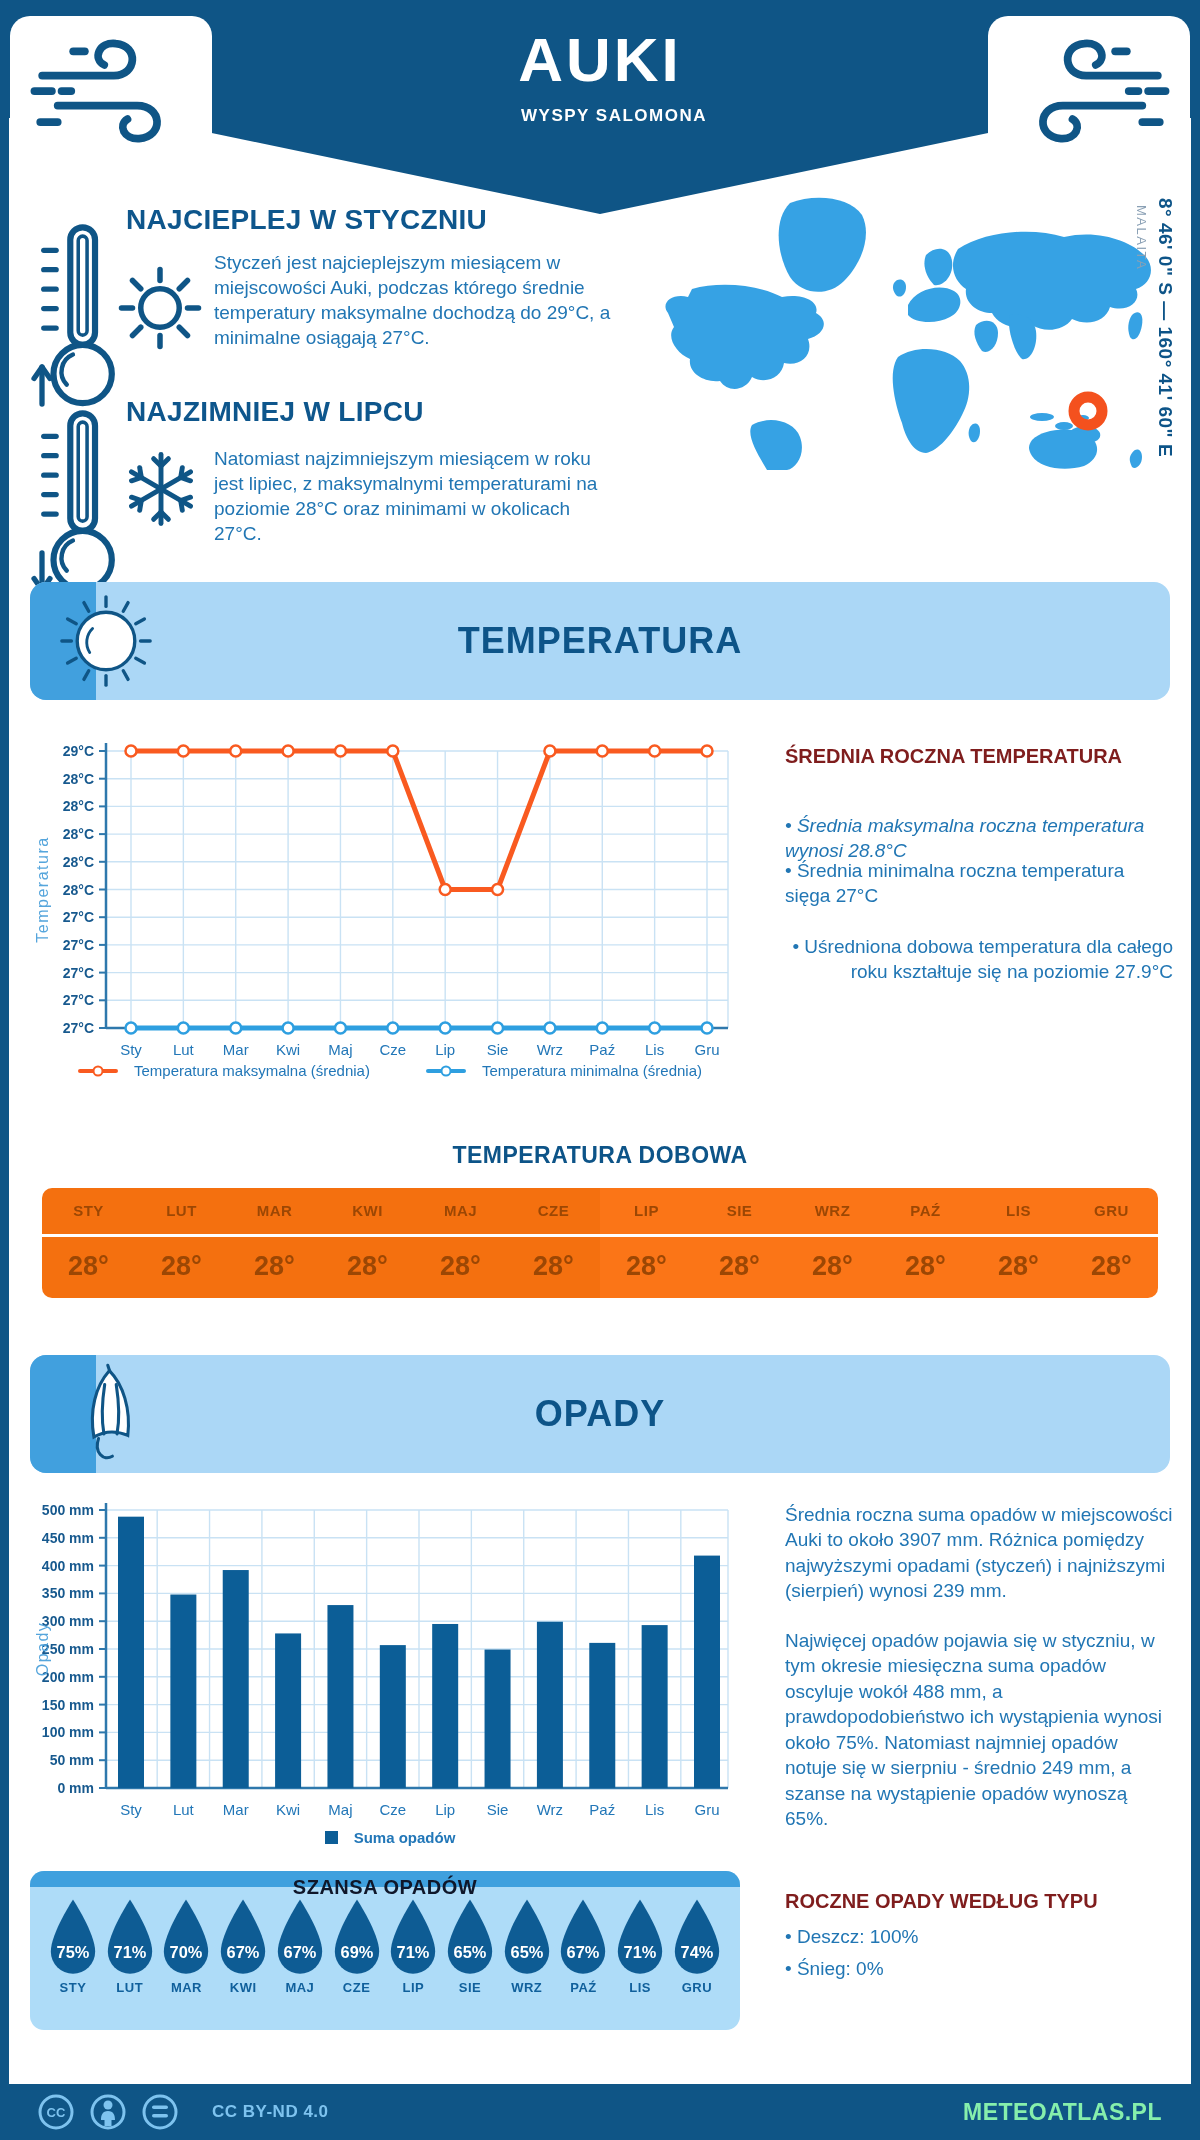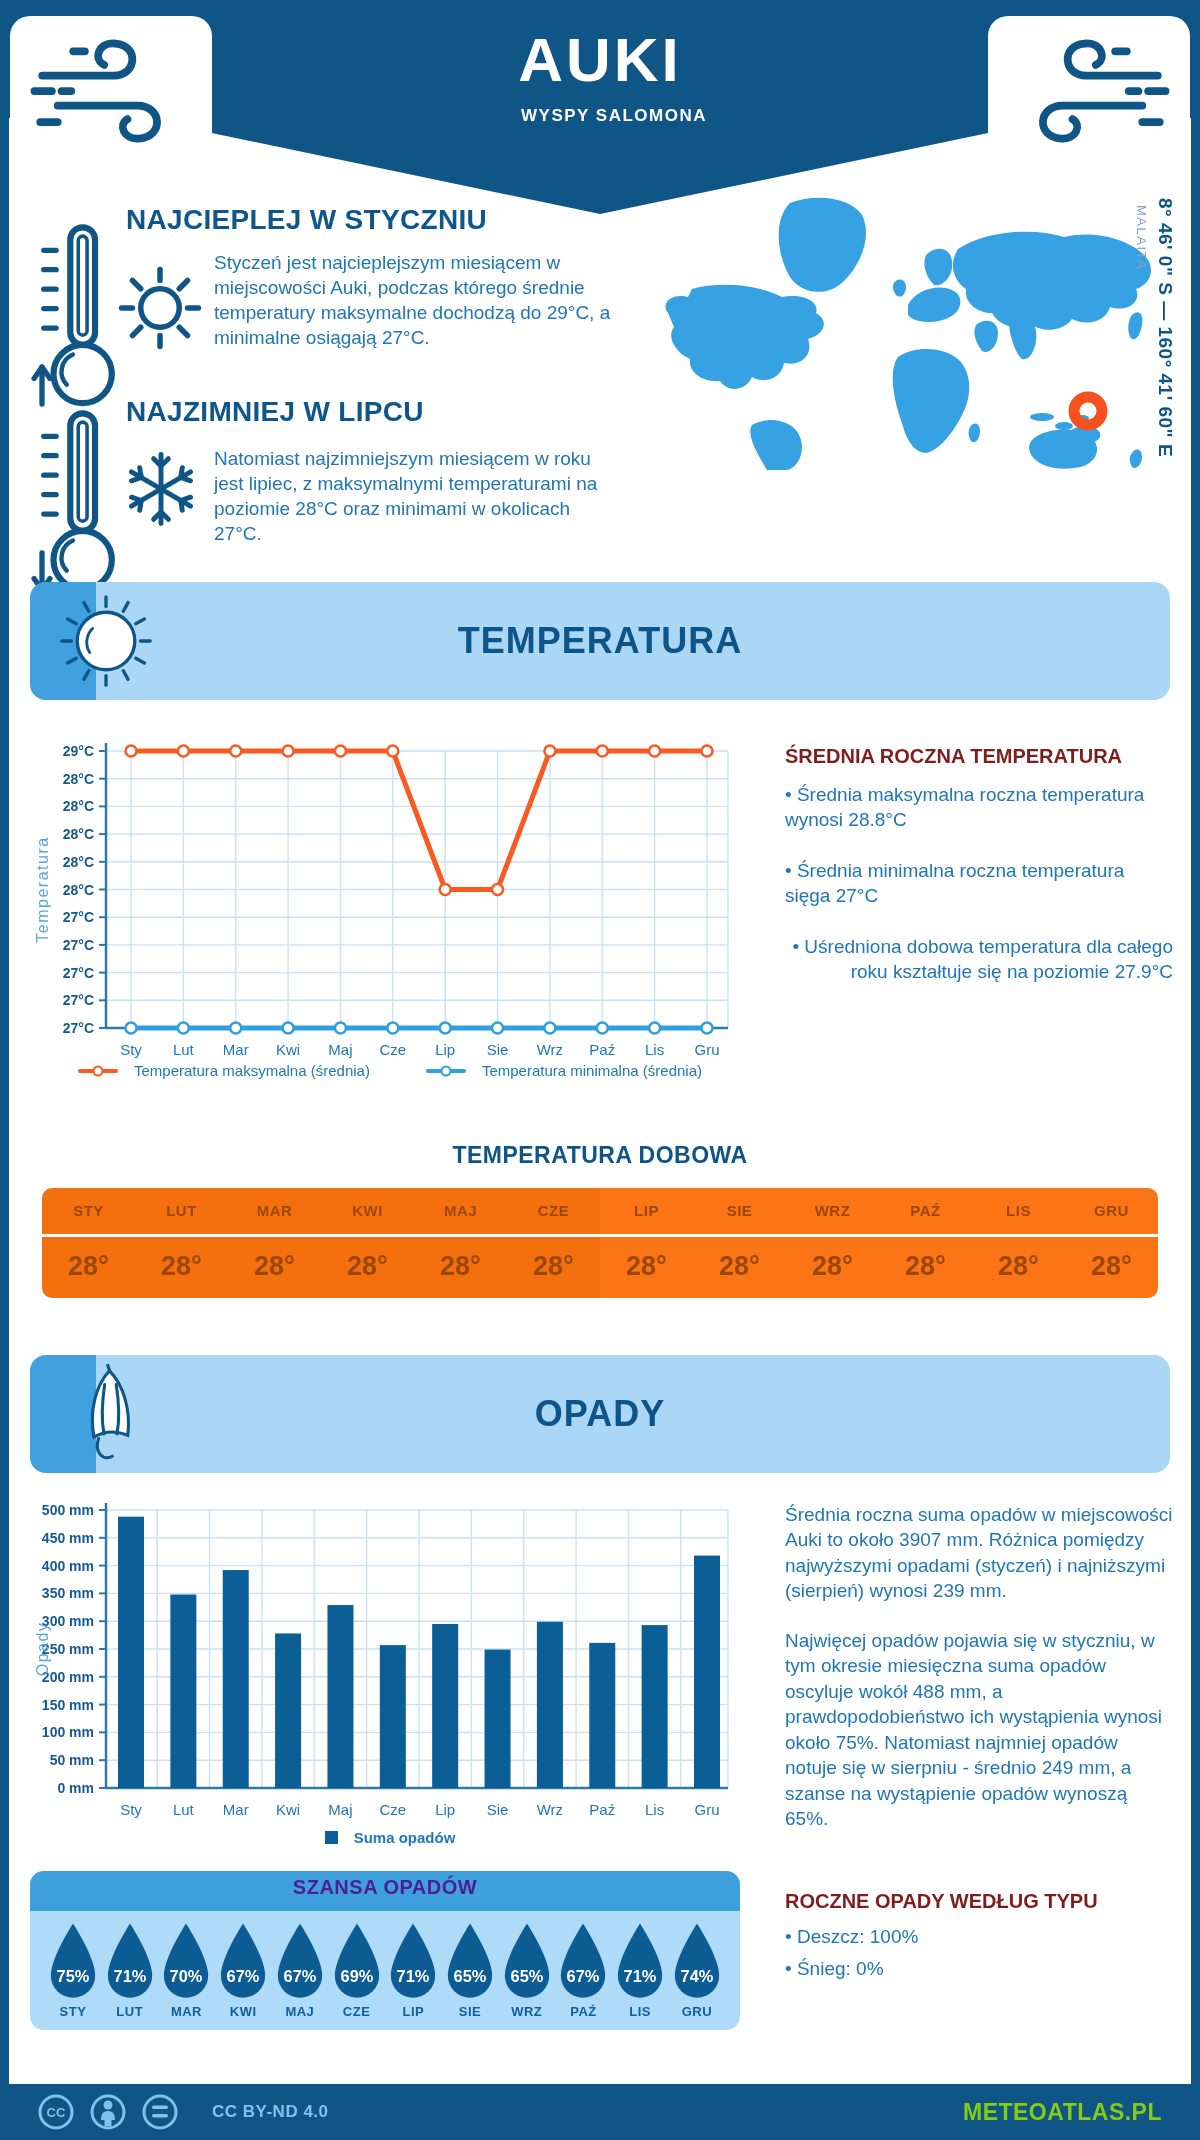--- a/index.html
+++ b/index.html
@@ -52,31 +52,31 @@
   .daily{position:absolute;left:42px;top:1188px;width:1116px;height:110px;border-radius:10px;
          background:linear-gradient(90deg,#f4700f 0,#f4700f 50%,#fb7517 50%,#fb7517 100%);
          display:flex;overflow:hidden;}
   .daily .rule{position:absolute;left:0;right:0;top:46px;height:3px;background:#fff;}
   .dcol{flex:1;display:flex;flex-direction:column;align-items:center;}
   .dmon{height:46px;line-height:46px;font-size:15px;font-weight:bold;color:#9c4704;letter-spacing:0.5px;}
   .dval{height:61px;line-height:64px;font-size:27px;font-weight:bold;color:#9c4704;}
   
   .chance{position:absolute;left:30px;top:1871px;width:710px;height:159px;border-radius:14px;
           background:#aedcf8;overflow:hidden;}
-  .chance .head{height:40px;background:#3fa0de;text-align:center;line-height:32px;
-                font-size:20px;font-weight:bold;color:#4c1d95;letter-spacing:0.5px;}
+  .chance .head{height:16px;background:#3fa0de;text-align:center;line-height:32px;
+                font-size:20px;font-weight:bold;color:#0f172a;letter-spacing:0.5px;}
   .drops{display:flex;justify-content:space-between;padding:10px 16px 0 16px;}
   .drop-item{width:54px;display:flex;flex-direction:column;align-items:center;}
   .drop-item .mon{margin-top:3px;font-size:13px;font-weight:bold;color:#10609c;letter-spacing:0.5px;}
   
   .footer{position:absolute;left:0;top:2084px;width:1200px;height:56px;background:#0f5586;}
   .footer .license{position:absolute;left:212px;top:50%;transform:translateY(-50%);
                    font-size:17px;font-weight:bold;color:#7ec3ef;letter-spacing:0.5px;}
   .footer .brand{position:absolute;right:38px;top:50%;transform:translateY(-50%);
-                 font-size:23px;font-weight:bold;color:#84cc16;letter-spacing:0.5px;}
+                 font-size:23px;font-weight:bold;color:#86efac;letter-spacing:0.5px;}
   .footer svg{position:absolute;left:36px;top:8px;}
 </style>
 </head>
 <body>
 
 <div id="page">
 
   <div class="edge l"></div>
   <div class="edge r"></div>
 
@@ -336,21 +336,21 @@
       </div>
       <div class="lg-item">
         <span class="lg-line" style="background: rgb(46, 159, 224);">
           <span class="lg-dot" style="border-color: rgb(46, 159, 224);"></span>
         </span>
         <span class="lg-label">Temperatura minimalna (średnia)</span>
       </div>
     </div>
 
   <div class="side-h" style="top:745px;">ŚREDNIA ROCZNA TEMPERATURA</div>
-  <div class="side-p" style="top:782px;">• Średnia maksymalna roczna temperatura wynosi 28.8°C</div>
+  <div class="side-p" style="top:813px;font-style:italic;">• Średnia maksymalna roczna temperatura wynosi 28.8°C</div>
   <div class="side-p" style="top:858px;">• Średnia minimalna roczna temperatura sięga 27°C</div>
   <div class="side-p" style="top:934px;text-align:right;">• Uśredniona dobowa temperatura dla całego roku kształtuje się na poziomie 27.9°C</div>
 
   <div class="daily-title" style="top:1142px;">TEMPERATURA DOBOWA</div>
   <div class="daily">
     <div class="rule"></div>
   <div class="dcol">
         <div class="dmon">STY</div>
         <div class="dval">28°</div>
       </div>

